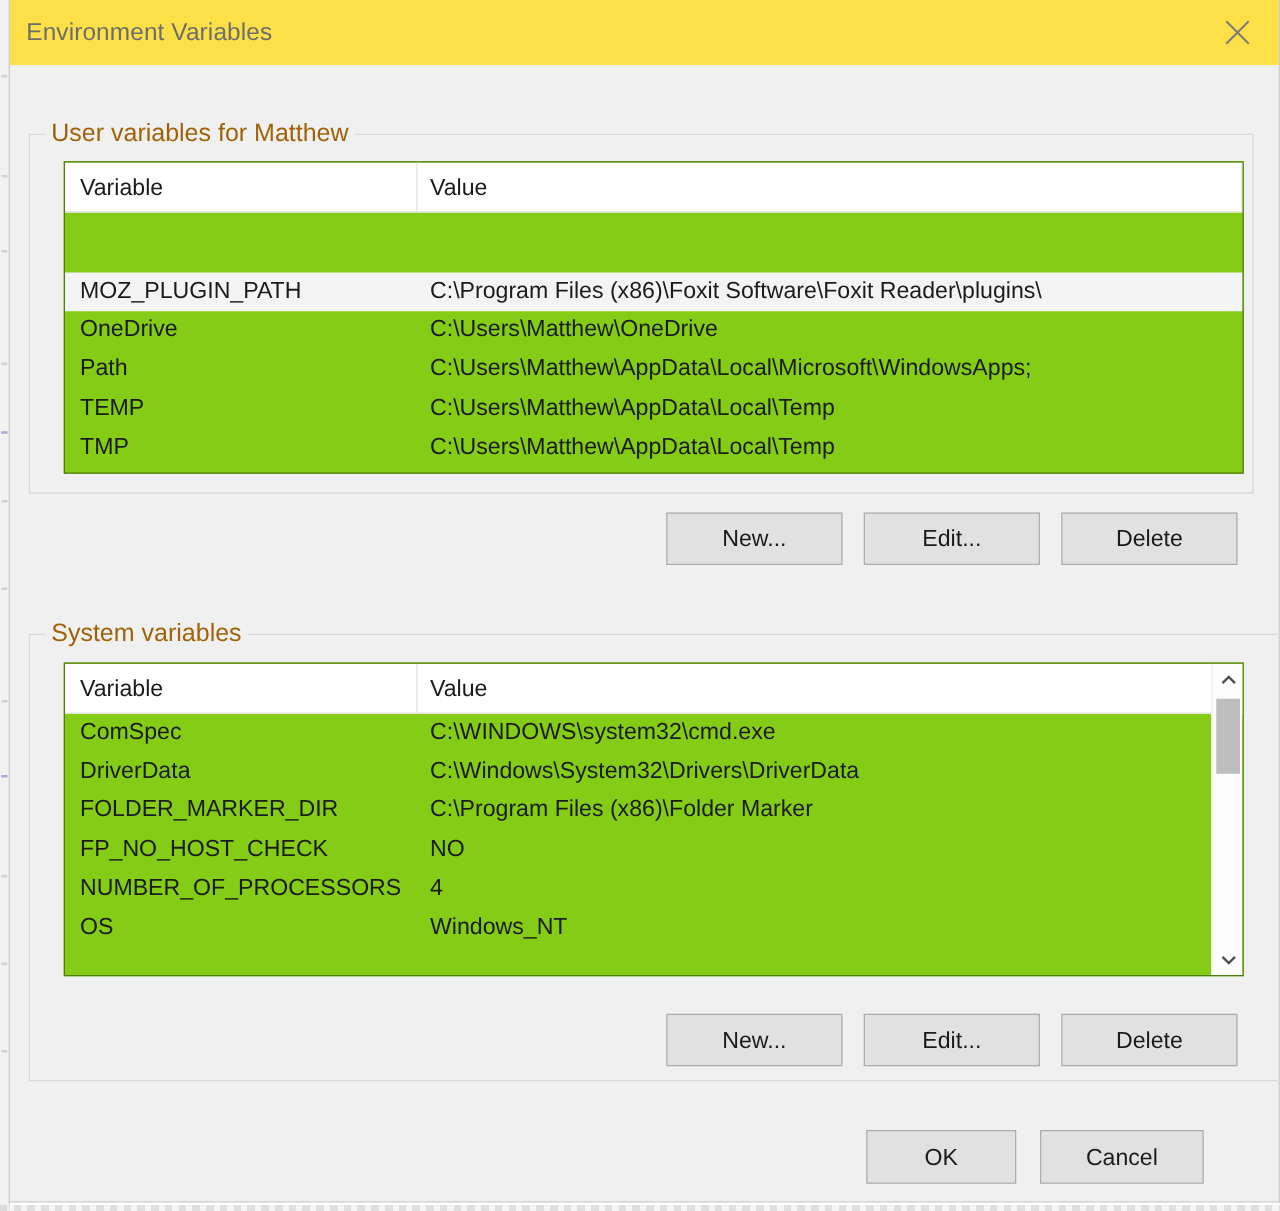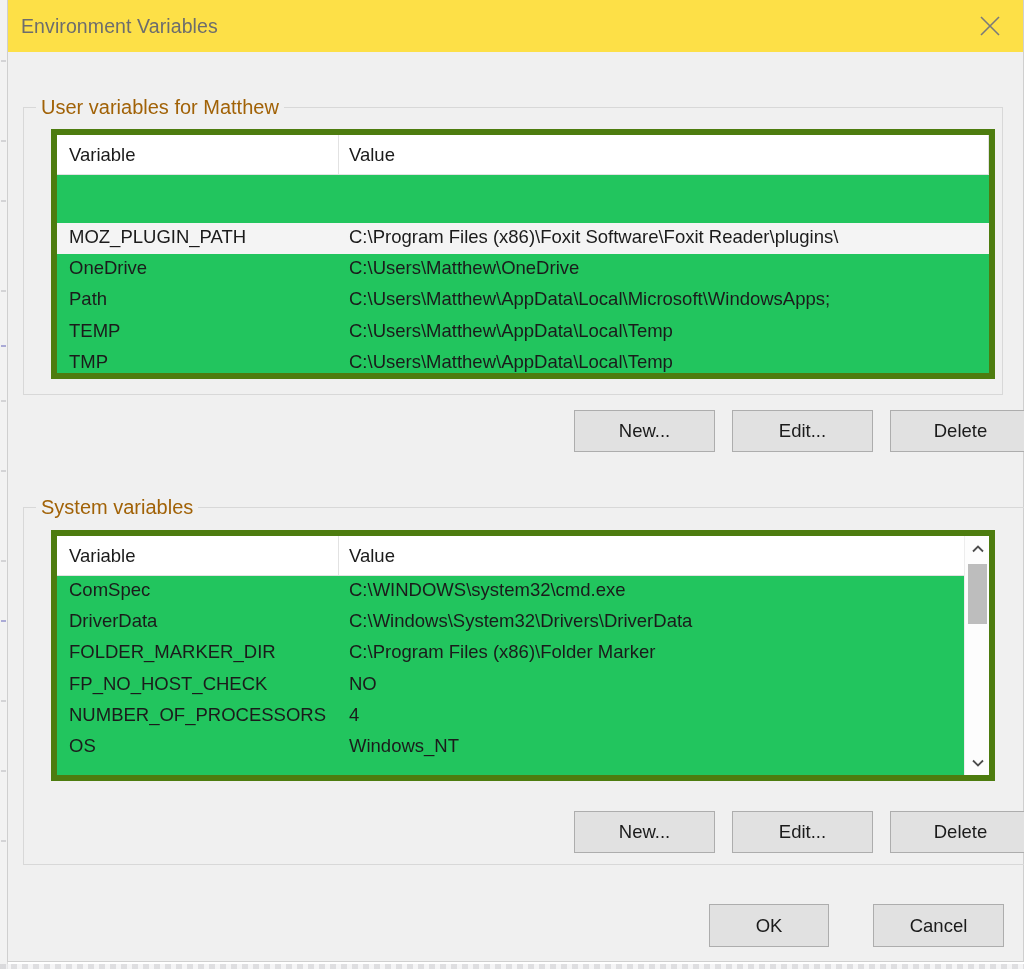--- a/index.html
+++ b/index.html
@@ -94,22 +94,22 @@
     color: #a16207;
     white-space: nowrap;
   }
 
   #user-group { left: 15px; top: 107px; width: 980px; height: 288px; }
   #system-group { left: 15px; top: 507px; width: 1024px; height: 358px; }
 
   
   .listbox {
     position: absolute;
-    background: #22c55e;
-    border: 6px solid #4d7c0f;
+    background: #84cc16;
+    border: 1px solid #4d7c0f;
     box-sizing: border-box;
     overflow: hidden;
   }
   #user-list { left: 27px; top: 21px; width: 944px; height: 250px; }
   #system-list { left: 27px; top: 22px; width: 944px; height: 251px; }
 
   .list-header {
     position: relative;
     height: 39px;
     background: #ffffff;
@@ -195,32 +195,31 @@
     border: 1px solid #adadad;
     box-sizing: border-box;
     font-family: "Liberation Sans", sans-serif;
     font-size: 18.5px;
     color: #1b1b1b;
     text-align: center;
     line-height: 40px;
     height: 42px;
     width: 141px;
     padding: 0;
-    margin-left: 41px;
   }
 
   #user-new    { left: 525px; top: 410px; }
   #user-edit   { left: 683px; top: 410px; }
   #user-delete { left: 841px; top: 410px; }
 
   #sys-new     { left: 525px; top: 811px; }
   #sys-edit    { left: 683px; top: 811px; }
   #sys-delete  { left: 841px; top: 811px; }
 
-  #ok-button     { left: 660px; top: 904px; width: 120px; height: 43px; }
+  #ok-button     { left: 685px; top: 904px; width: 120px; height: 43px; }
   #cancel-button { left: 824px; top: 904px; width: 131px; height: 43px; }
 </style>
 </head>
 <body>
 
 <div id="behind-sliver">
   <div class="dash" style="top:60px"></div>
   <div class="dash" style="top:140px"></div>
   <div class="dash" style="top:200px"></div>
   <div class="dash" style="top:290px"></div>

